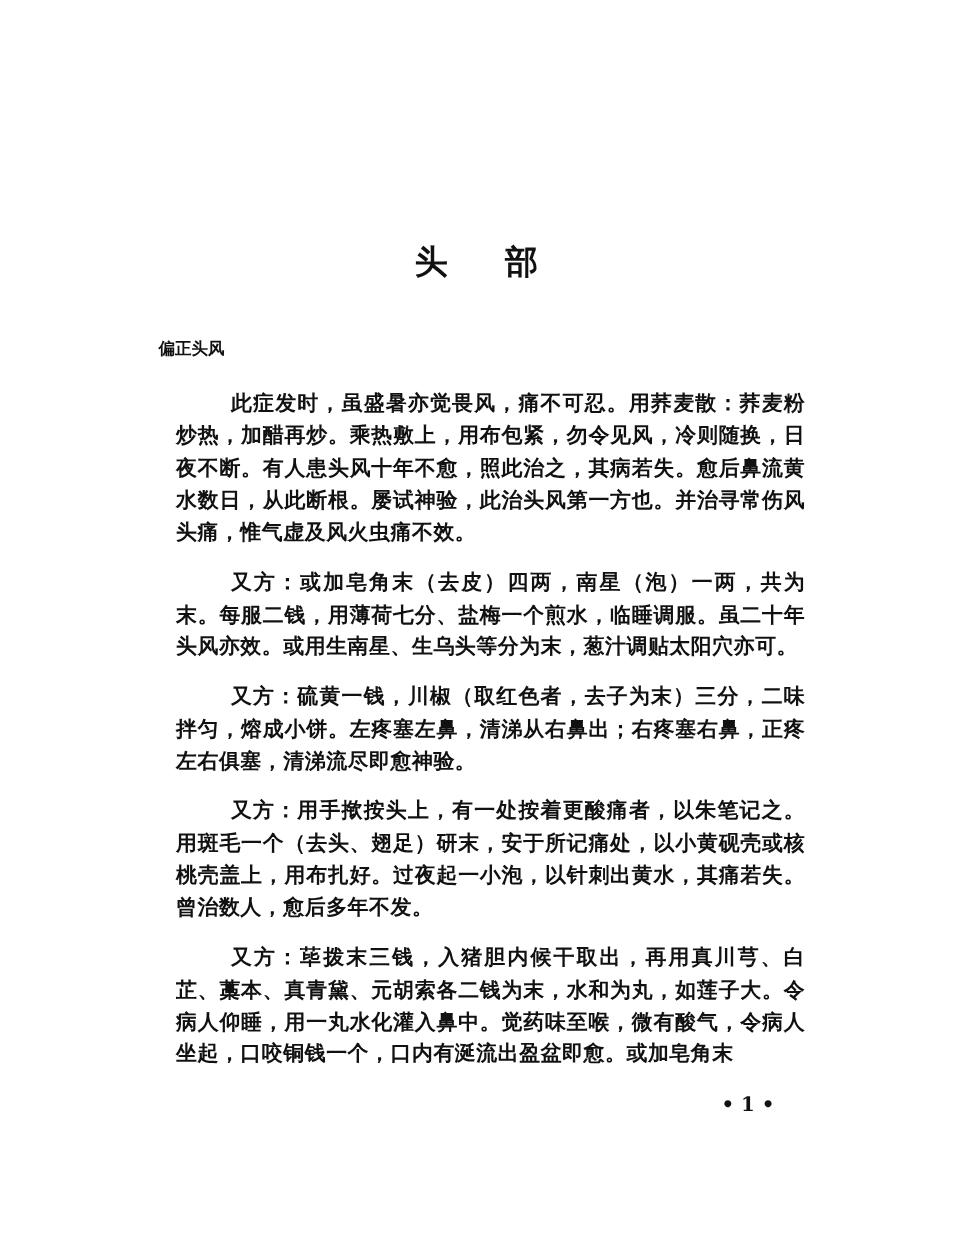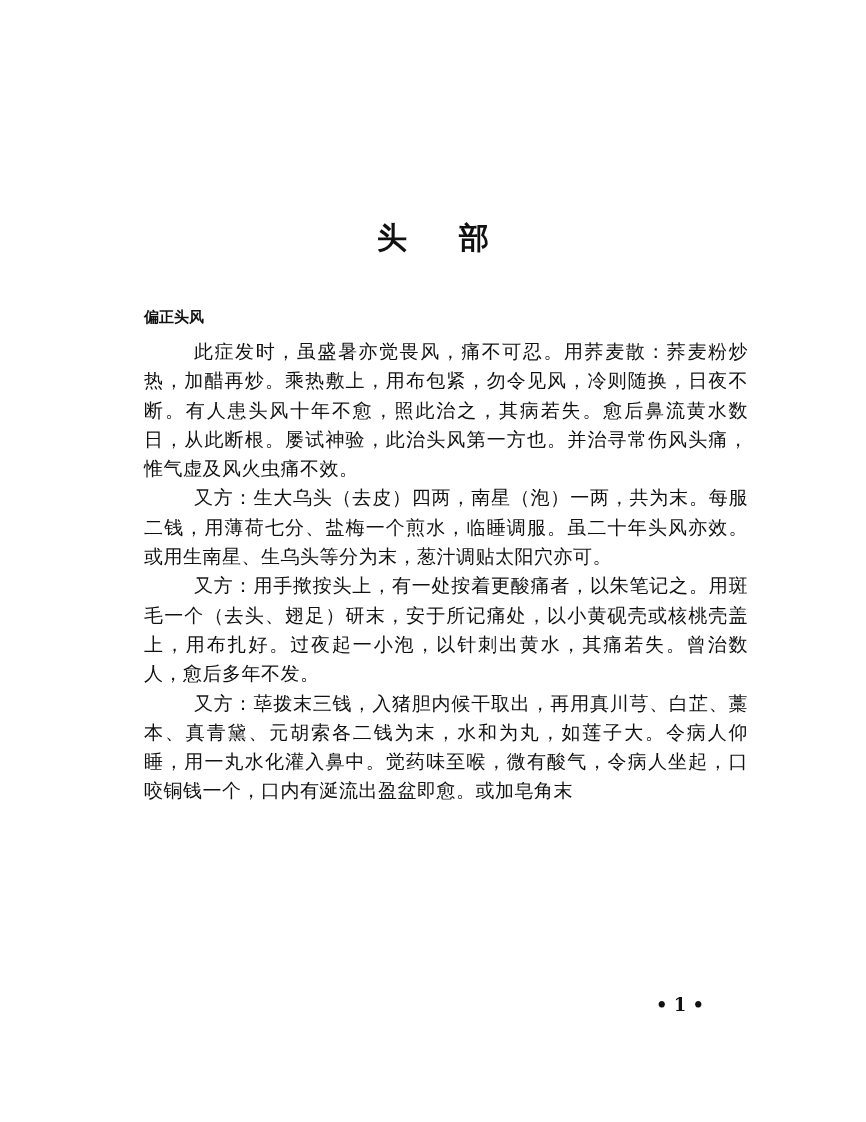--- a/index.html
+++ b/index.html
@@ -12,37 +12,38 @@
   .title span { display: inline-block; margin: 0 26px; }
   .section-head {
     position: absolute; left: 144px; top: 308px;
     font-family: "DejaVu Sans", sans-serif; font-size: 15px; font-weight: bold;
   }
   .body {
     position: absolute; left: 144px; top: 337px; width: 604px;
     font-family: "DejaVu Serif", serif; font-size: 19px; line-height: 29.3px;
     text-align: justify; letter-spacing: 0.5px;
   }
-  .body p { margin: 0; text-indent: 50px; }
+  .body p { margin: 16px; text-indent: 50px; font-weight: bold; }
   .page-num {
     position: absolute; left: 640px; top: 994px; width: 80px; text-align: center;
     font-family: "DejaVu Serif", serif; font-size: 18px; font-weight: bold;
   }
 </style>
 </head>
 <body>
 
 <div class="page">
   <div class="title">
     <span>头</span><span>部</span>
   </div>
 
   <div class="section-head">偏正头风</div>
 
   <div class="body">
     <p>此症发时，虽盛暑亦觉畏风，痛不可忍。用荞麦散：荞麦粉炒热，加醋再炒。乘热敷上，用布包紧，勿令见风，冷则随换，日夜不断。有人患头风十年不愈，照此治之，其病若失。愈后鼻流黄水数日，从此断根。屡试神验，此治头风第一方也。并治寻常伤风头痛，惟气虚及风火虫痛不效。</p>
-    <p>又方：生大乌头（去皮）四两，南星（泡）一两，共为末。每服二钱，用薄荷七分、盐梅一个煎水，临睡调服。虽二十年头风亦效。或用生南星、生乌头等分为末，葱汁调贴太阳穴亦可。</p>
+    <p>又方：或加皂角末（去皮）四两，南星（泡）一两，共为末。每服二钱，用薄荷七分、盐梅一个煎水，临睡调服。虽二十年头风亦效。或用生南星、生乌头等分为末，葱汁调贴太阳穴亦可。</p>
+    <p>又方：硫黄一钱，川椒（取红色者，去子为末）三分，二味拌匀，熔成小饼。左疼塞左鼻，清涕从右鼻出；右疼塞右鼻，正疼左右俱塞，清涕流尽即愈神验。</p>
     <p>又方：用手揿按头上，有一处按着更酸痛者，以朱笔记之。用斑毛一个（去头、翅足）研末，安于所记痛处，以小黄砚壳或核桃壳盖上，用布扎好。过夜起一小泡，以针刺出黄水，其痛若失。曾治数人，愈后多年不发。</p>
     <p>又方：荜拨末三钱，入猪胆内候干取出，再用真川芎、白芷、藁本、真青黛、元胡索各二钱为末，水和为丸，如莲子大。令病人仰睡，用一丸水化灌入鼻中。觉药味至喉，微有酸气，令病人坐起，口咬铜钱一个，口内有涎流出盈盆即愈。或加皂角末</p>
   </div>
 
   <div class="page-num">• 1 •</div>
 </div>
 
 </body></html>

